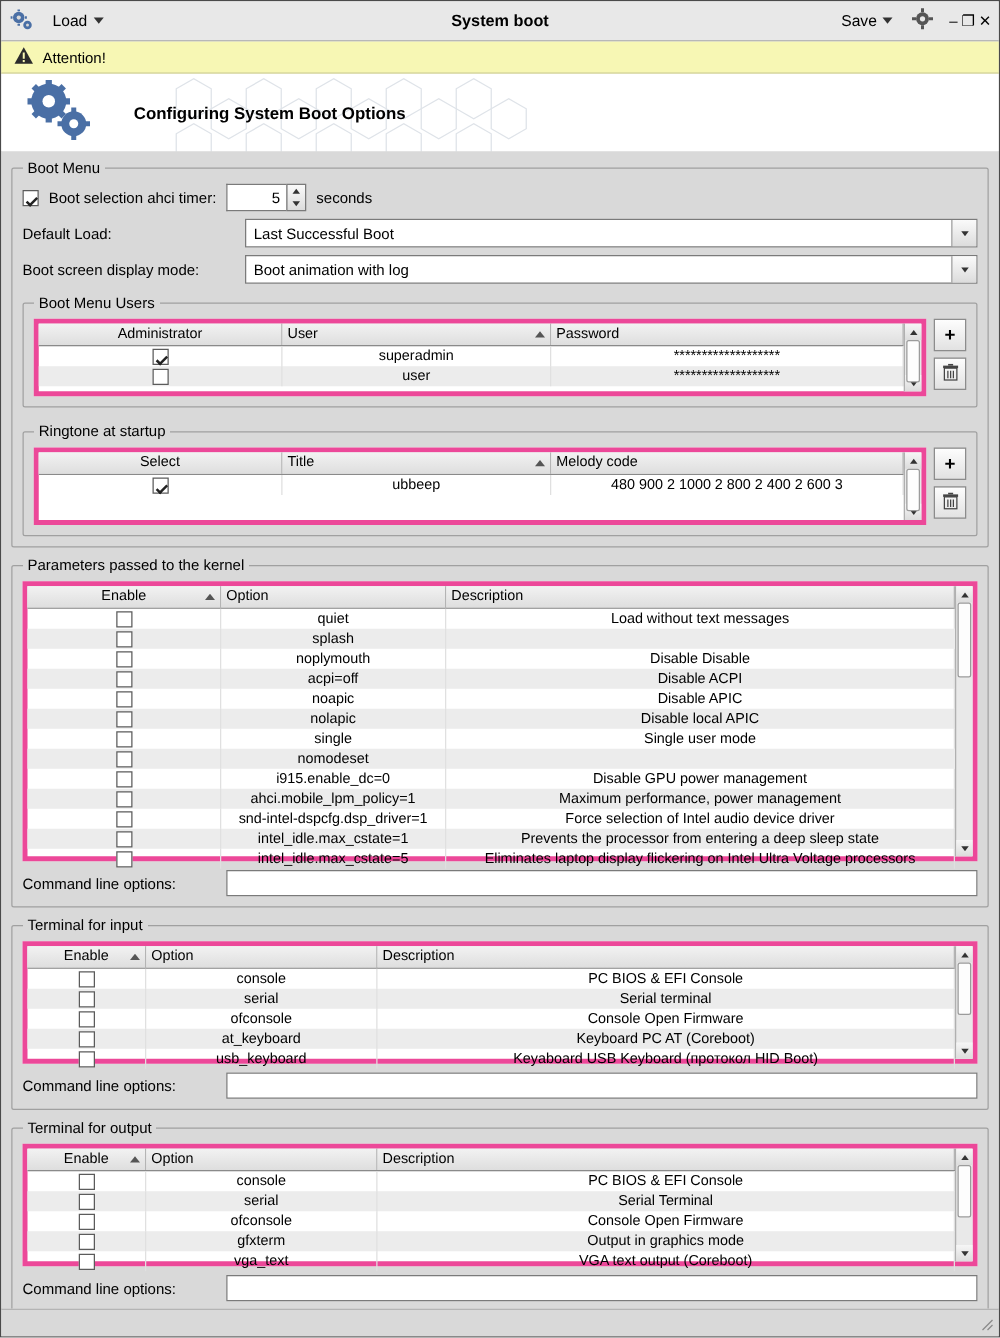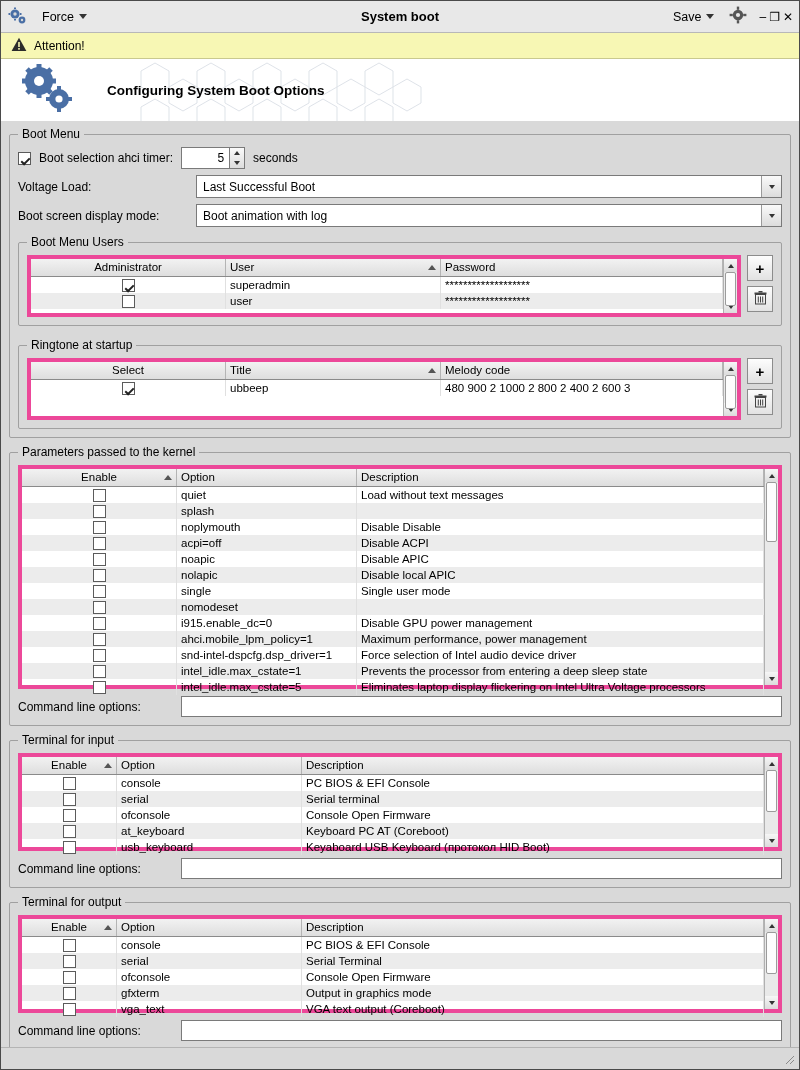--- a/index.html
+++ b/index.html
@@ -157,21 +157,21 @@
     padding: 2px 4px;
     border-right: 1px solid #b4b4b4;
     position: relative;
     white-space: nowrap;
     overflow: hidden;
     height: 17px;
     background: linear-gradient(#f2f2f2,#dedede);
   }
   .th.center { text-align: center; }
   .th .sort-up { position: absolute; right: 4px; top: 6px; width:0;height:0;border-left:4px solid transparent;border-right:4px solid transparent;border-bottom:5px solid #555; }
-  .trow { display: flex; height: 16px; align-items: center; }
+  .trow { display: flex; height: 16px; align-items: center; text-align: center; }
   .trow.alt { background: #ececec; }
   .td { padding: 0 4px; font-size: 11.5px; border-right: 1px solid #e0e0e0; white-space: nowrap; overflow: hidden; height: 16px; line-height: 16px; }
   .td.center { display: flex; align-items: center; justify-content: center; }
   .vscroll {
     width: 14px;
     flex: 0 0 auto;
     background: #e9e9e9;
     border-left: 1px solid #b0b0b0;
     display: flex; flex-direction: column;
   }
@@ -226,21 +226,21 @@
           </g>
           <g stroke="#4a6fa5" stroke-width="2">
             <line x1="8" y1="1.5" x2="8" y2="3"></line>
             <line x1="8" y1="13" x2="8" y2="14.5"></line>
             <line x1="1.5" y1="8" x2="3" y2="8"></line>
             <line x1="13" y1="8" x2="14.5" y2="8"></line>
           </g>
         </svg>
       </span>
       <div class="menu-btn">
-        <span>Force</span>
+        <span>Load</span>
         <span class="caret"></span>
       </div>
     </div>
 
     <div class="title-center">System boot</div>
 
     <div class="tb-right">
       <div class="menu-btn">
         <span>Save</span>
         <span class="caret"></span>
@@ -345,21 +345,21 @@
               </div>
             <div>
                 <i class="tri-dn"></i>
               </div>
           </span>
         </span>
         <label class="lbl">seconds</label>
       </div>
 
       <div class="row">
-        <label class="lbl" style="width:170px">Voltage Load:</label>
+        <label class="lbl" style="width:170px">Default Load:</label>
         <div class="combo">
           <span class="txt">Last Successful Boot</span>
           <span class="btn">
               <i class="tri-dn"></i>
             </span>
         </div>
       </div>
 
       <div class="row">
         <label class="lbl" style="width:170px">Boot screen display mode:</label>

